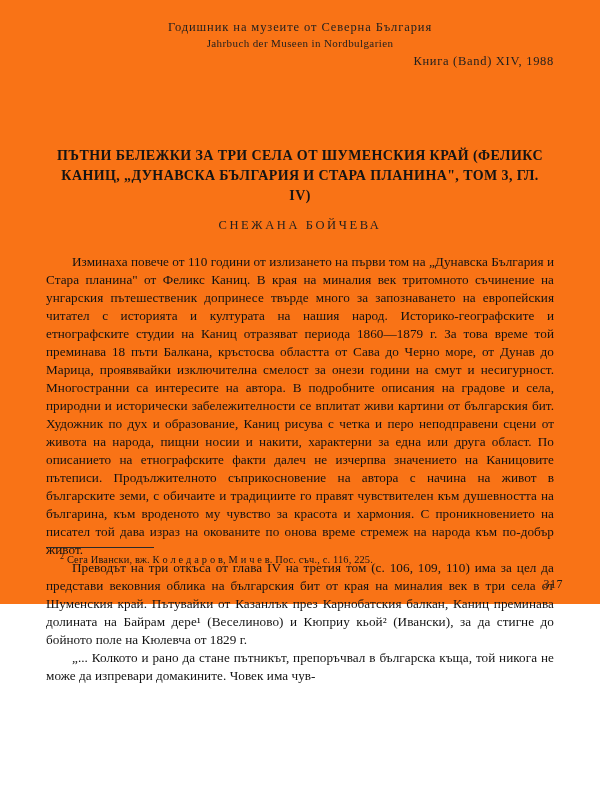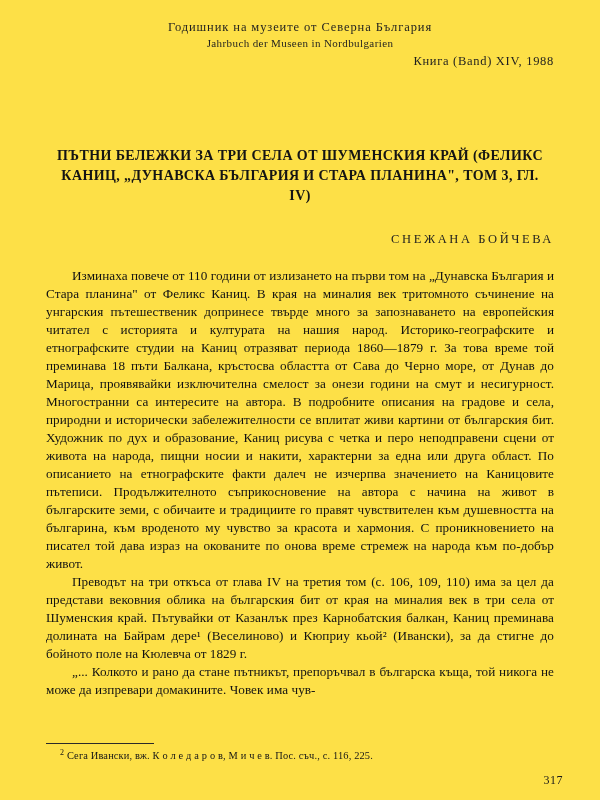--- a/index.html
+++ b/index.html
@@ -10,24 +10,24 @@
     width: 600px;
     height: 800px;
     background: #ffffff;
     font-family: "Liberation Serif", serif;
     color: #1a1a1a;
     overflow: hidden;
   }
   .page {
     position: relative;
     width: 600px;
-    height: 800px;
+    height: 604px;
     box-sizing: border-box;
     padding: 18px 46px 10px 46px;
-    background: #fde047;
+    background: #f97316;
   }
   .journal-header {
     text-align: center;
     line-height: 1.45;
     font-size: 12.5px;
     letter-spacing: 0.6px;
     color: #1f1f1f;
   }
   .journal-header .line1 {
     font-size: 12.5px;
@@ -48,22 +48,22 @@
   }
   .article-title {
     font-size: 14px;
     font-weight: bold;
     line-height: 1.42;
     letter-spacing: 0.4px;
     color: #141414;
     padding: 0 6px;
   }
   .author {
-    margin-top: 26px;
-    text-align: right;
+    margin-top: 12px;
+    text-align: center;
     font-size: 12.5px;
     letter-spacing: 2.6px;
     color: #1f1f1f;
   }
   .body-text {
     margin-top: 20px;
     font-size: 13.2px;
     line-height: 1.365;
     text-align: justify;
     color: #121212;

